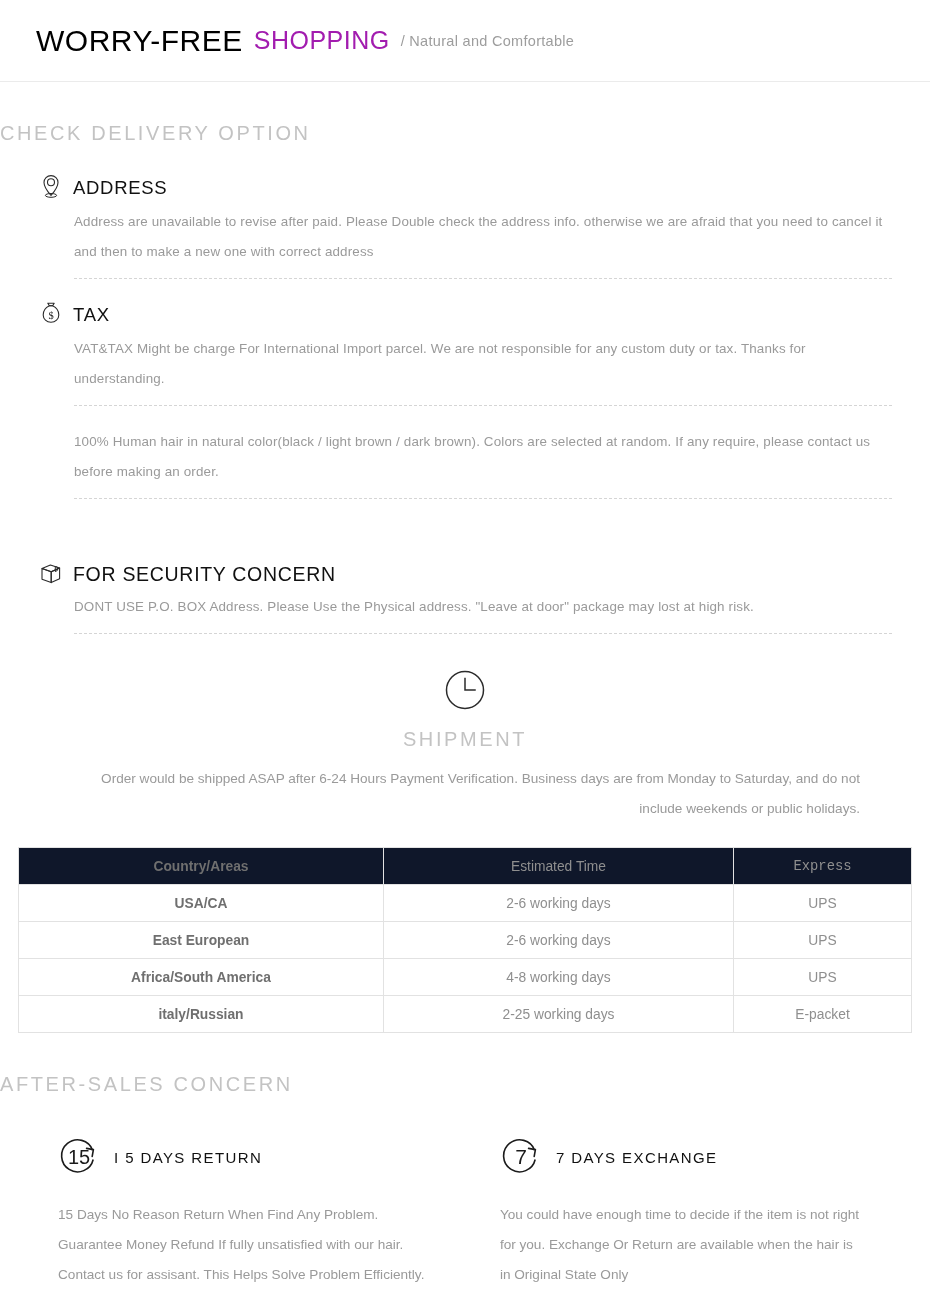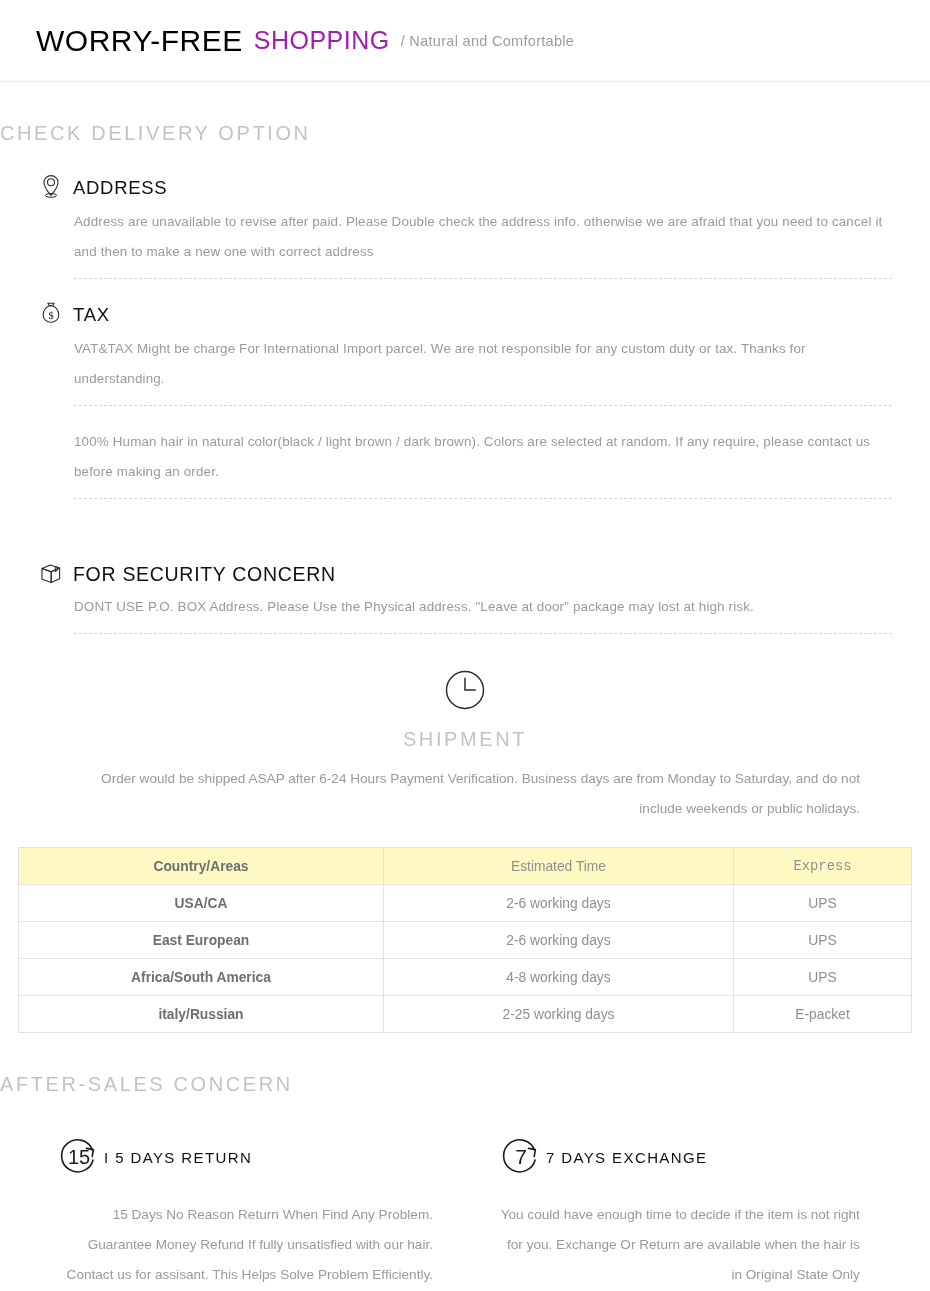--- a/index.html
+++ b/index.html
@@ -116,55 +116,55 @@
     table-layout: fixed;
   }
   .ship-table th, .ship-table td {
     border: 1px solid #e2e2e2;
     height: 37px;
     text-align: center;
     font-weight: 400;
     font-size: 13.8px;
     color: #8f8f8f;
   }
-  .ship-table thead th { background: #fef9c3; }
+  .ship-table thead th { background: #0f172a; }
   .ship-table th.c0 { width: 365px; }
   .ship-table th.c1 { width: 350px; }
   .ship-table th.c2 { width: 178px; font-family: Liberation Mono, monospace; }
   .ship-table td.name {
     color: #6f6f6f;
     font-weight: bold;
     font-size: 13.8px;
   }
   .ship-table thead th.c0 { color: #6f6f6f; font-weight: bold; }
 
   
   .after-grid {
     display: flex;
     margin: 36px 0 0 0;
     padding: 0 38px 0 58px;
   }
   .after-col { width: 455px; }
   .after-head {
     display: flex;
     align-items: center;
+    gap: 10px;
   }
   .after-title {
     font-size: 15px;
     color: #111111;
     letter-spacing: 1.4px;
     white-space: nowrap;
   }
   .after-body {
     margin-top: 18px;
     width: 375px;
     font-size: 13.6px;
     line-height: 30px;
     color: #9a9a9a;
-    text-align: right;
   }
   .after-col.right { padding-left: 26px; }
   .after-col.right .after-body { width: 360px; }
 </style>
 </head>
 <body>
 
 <div class="banner">
   <span class="banner-worry">WORRY-FREE</span>
   <span class="banner-shopping">SHOPPING</span>

